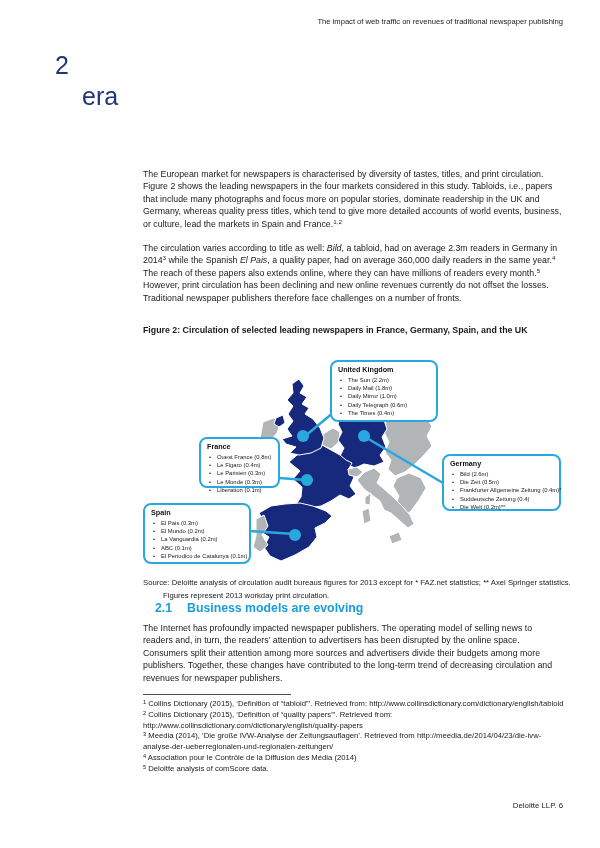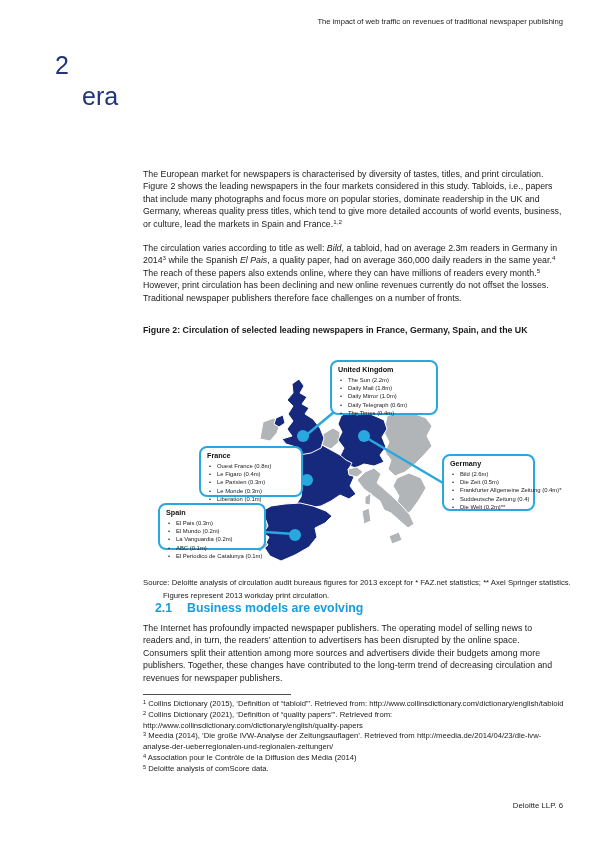--- a/index.html
+++ b/index.html
@@ -18,24 +18,24 @@
   .ital{font-style:italic;}
   .figcaption{top:325px;left:143px;width:421px;font-size:8.8px;font-weight:bold;}
   .map{top:356px;left:143px;width:430px;height:214px;}
   .map svg{position:absolute;top:0;left:0;}
   .callout{position:absolute;background:#ffffff;border:2px solid #29a8e0;border-radius:8px;
            padding:3px 2px 2px 6px;box-sizing:border-box;z-index:3;}
   .callout-title{font-size:7.2px;font-weight:bold;margin:0 0 2px 0;color:#111;}
   .callout ul{margin:0;padding:0;list-style:none;font-size:5.9px;line-height:8.2px;color:#222;white-space:nowrap;}
   .callout li{padding-left:10px;position:relative;}
   .callout li::before{content:"\2022";position:absolute;left:2px;}
-  #box-uk{left:187px;top:4px;width:108px;height:55px;}
-  #box-france{left:56px;top:90px;width:104px;height:51px;}
-  #box-germany{left:299px;top:98px;width:93px;height:57px;}
-  #box-spain{left:15px;top:147px;width:108px;height:47px;}
+  #box-uk{left:187px;top:4px;width:108px;height:62px;}
+  #box-france{left:56px;top:81px;width:81px;height:51px;}
+  #box-germany{left:299px;top:98px;width:119px;height:57px;}
+  #box-spain{left:0px;top:147px;width:108px;height:61px;}
   .source{top:576px;left:143px;width:424px;font-size:7.7px;line-height:13px;
           padding-left:20px;text-indent:-20px;color:#1a1a1a;}
   .h2{top:601px;left:143px;width:421px;display:flex;font-size:12.3px;font-weight:bold;color:#199cd8;margin-left:12px;}
   .h2-num{width:32px;flex:0 0 32px;}
   .fn-rule{top:694px;left:143px;width:148px;border-top:1px solid #4d4d4d;height:0;}
   .footnotes{top:699px;left:143px;width:424px;font-size:7.7px;line-height:10.8px;}
   .footnote{word-break:break-word;}
   .fn-sup{font-size:5.6px;vertical-align:2.5px;line-height:0;}
   .doc-footer{top:801px;right:37px;font-size:7.8px;text-align:right;}
 </style>
@@ -146,21 +146,21 @@
     <span class="h2-num">2.1</span>
     <span>Business models are evolving</span>
   </div>
 
   <div class="abs para" id="p3">The Internet has profoundly impacted newspaper publishers. The operating model of selling news to readers and, in turn, the readers’ attention to advertisers has been disrupted by the online space. Consumers split their attention among more sources and advertisers divide their budgets among more publishers. Together, these changes have contributed to the long-term trend of decreasing circulation and revenues for newspaper publishers.</div>
 
   <div class="abs fn-rule"></div>
 
   <div class="abs footnotes">
     <div class="footnote"><span class="fn-sup">1</span><span> Collins Dictionary (2015), ‘Definition of “tabloid”’. Retrieved from: http://www.collinsdictionary.com/dictionary/english/tabloid</span></div>
-    <div class="footnote"><span class="fn-sup">2</span><span> Collins Dictionary (2021), ‘Definition of “quality papers”’. Retrieved from: http://www.collinsdictionary.com/dictionary/english/quality-papers</span></div>
+    <div class="footnote"><span class="fn-sup">2</span><span> Collins Dictionary (2015), ‘Definition of “quality papers”’. Retrieved from: http://www.collinsdictionary.com/dictionary/english/quality-papers</span></div>
     <div class="footnote"><span class="fn-sup">3</span><span> Meedia (2014), ‘Die große IVW-Analyse der Zeitungsauflagen’. Retrieved from http://meedia.de/2014/04/23/die-ivw-analyse-der-ueberregionalen-und-regionalen-zeitungen/</span></div>
     <div class="footnote"><span class="fn-sup">4</span><span> Association pour le Contrôle de la Diffusion des Média (2014)</span></div>
     <div class="footnote"><span class="fn-sup">5</span><span> Deloitte analysis of comScore data.</span></div>
   </div>
 
   <div class="abs doc-footer">Deloitte LLP. 6</div>
 
 </div>
 
 </body></html>

